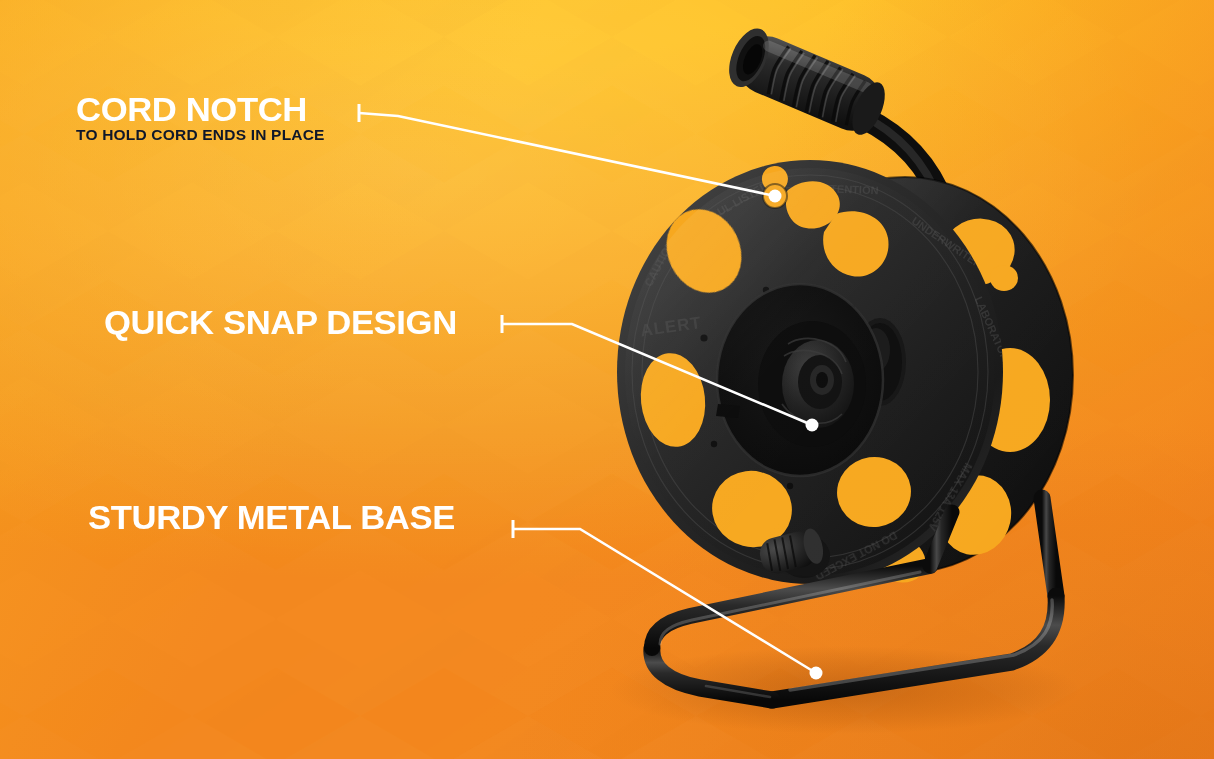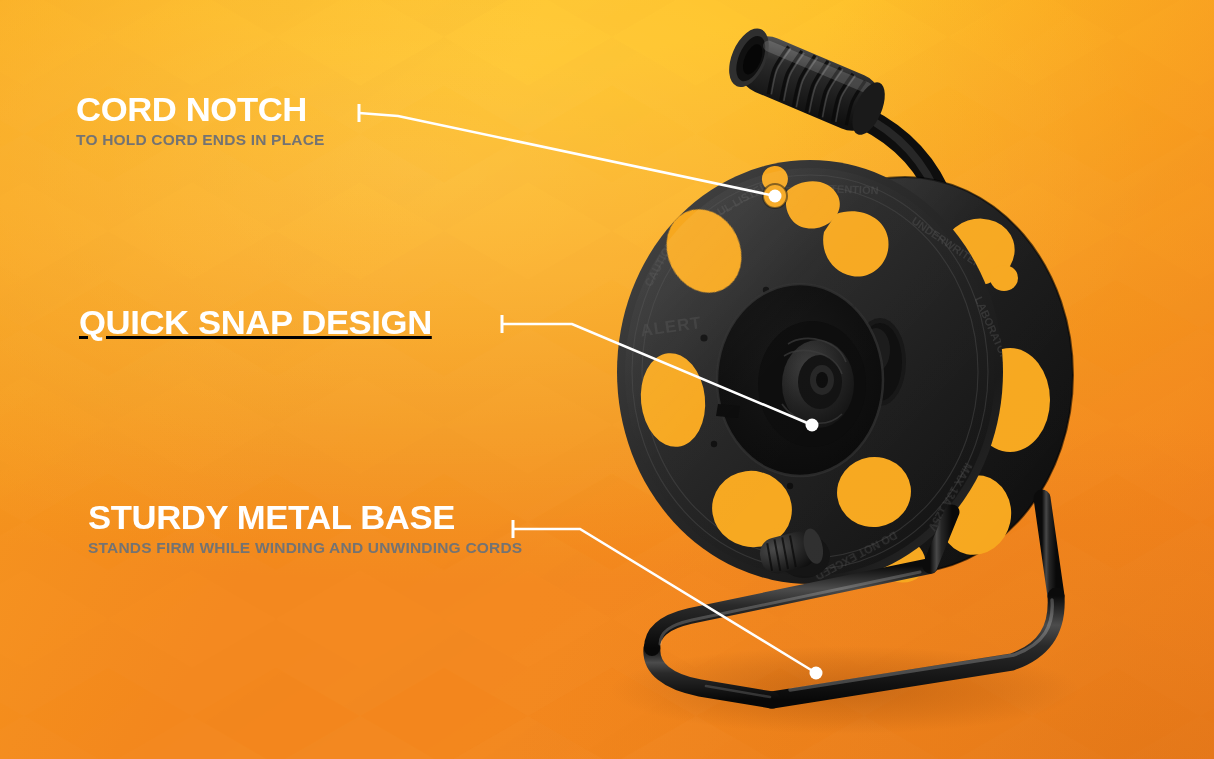--- a/index.html
+++ b/index.html
@@ -29,23 +29,22 @@
   }
 
   
   .callout{position:absolute;white-space:nowrap;}
   .co-title{
     color:#FFFFFF;font-weight:700;letter-spacing:-0.4px;
     font-size:34px;line-height:34px;text-transform:uppercase;
     transform:scaleX(1.02);transform-origin:left center;
   }
   .co-sub{
-    color:#737373;font-weight:700;letter-spacing:0.2px;
+    color:#0f172a;font-weight:700;letter-spacing:0.2px;
     font-size:15.5px;line-height:17px;text-transform:uppercase;
-    margin-top:5px;
   }
   
   #leaders{position:absolute;inset:0;pointer-events:none;}
 
   
   #product{position:absolute;left:0;top:0;width:1214px;height:759px;}
   #product svg{display:block;width:100%;height:100%;}
 </style>
 </head>
 <body>
@@ -334,22 +333,21 @@
         <polyline points="513,529 580,529 816,673" fill="none"></polyline>
         <circle cx="816" cy="673" r="6.5" stroke="none"></circle>
       </g>
   </svg>
 
   <div class="callout" id="co-0" style="left: 76px; top: 92px;">
     <div class="co-title">CORD NOTCH</div>
     <div class="co-sub">TO HOLD CORD ENDS IN PLACE</div>
   </div>
 
-  <div class="callout" id="co-1" style="left: 79px; top: 305px; text-decoration: underline;">
+  <div class="callout" id="co-1" style="left: 104px; top: 305px;">
     <div class="co-title">QUICK SNAP DESIGN</div>
   </div>
 
   <div class="callout" id="co-2" style="left: 88px; top: 500px;">
     <div class="co-title">STURDY METAL BASE</div>
-    <div class="co-sub">STANDS FIRM WHILE WINDING AND UNWINDING CORDS</div>
   </div>
 
 </div>
 
 </body></html>

